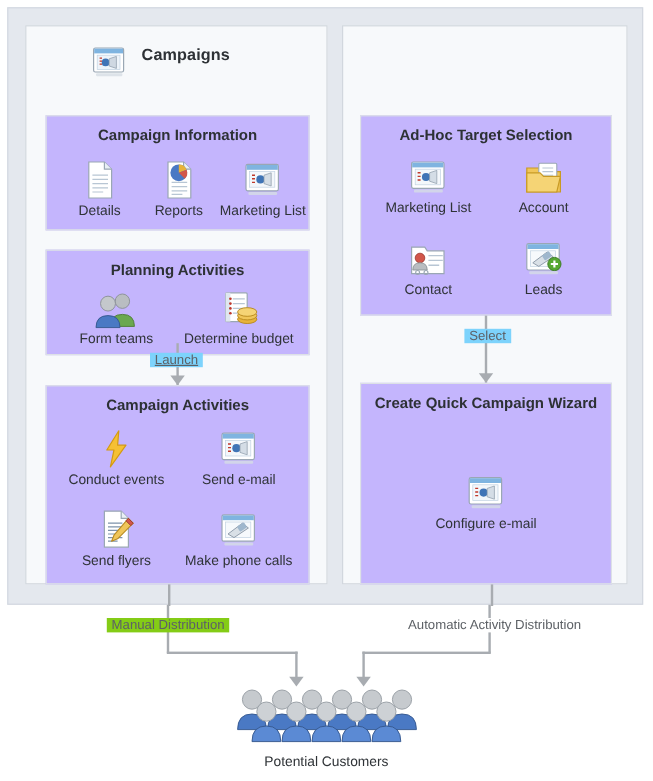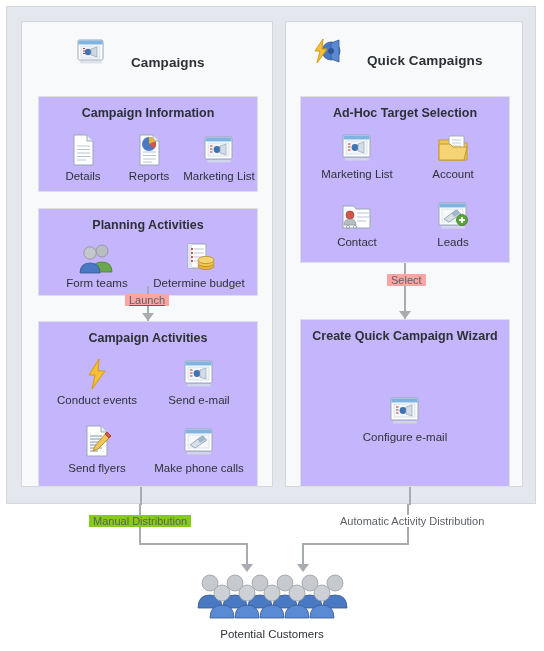--- a/index.html
+++ b/index.html
@@ -36,22 +36,22 @@
     box-sizing: border-box;
   }
   #campaigns-column  { left: 14px;  top: 14px; width: 252px; height: 466px; }
   #quick-column      { left: 278px; top: 14px; width: 238px; height: 466px; }
 
   
   .column-header {
     position: absolute;
     top: 16px;
     display: flex;
-    align-items: flex-end;
-    gap: 25px;
+    align-items: flex-start;
+    gap: 12px;
   }
   #campaigns-column .column-header { left: 54px; }
   #quick-column     .column-header { left: 26px; }
   .column-header-title {
     font-size: 13.5px;
     font-weight: bold;
     color: #2d3135;
     letter-spacing: .1px;
     white-space: nowrap;
   }
@@ -110,21 +110,21 @@
     position: absolute;
     width: 0; height: 0;
     border-left: 6px solid transparent;
     border-right: 6px solid transparent;
     border-top: 8px solid #a8acb1;
   }
   .conn-label {
     position: absolute;
     font-size: 11px;
     color: #5d6166;
-    background: #fca5a5;
+    background: #7dd3fc;
     padding: 0 4px;
     white-space: nowrap;
   }
 
   
   #customers-block {
     position: absolute;
     left: 0;
     top: 572px;
     width: 544px;
@@ -301,31 +301,20 @@
             <rect x="5" y="25" width="24" height="2.5" rx="1" fill="#d6dde5" opacity=".8"></rect>
           </svg>
         </span>
         <span class="tile-label">Make phone calls</span>
       </div>
     </div>
   </div>
 
   <div id="quick-column" class="column-panel">
 
-    <div class="column-header">
-      <span>
-        <svg width="30" height="26" viewBox="0 0 30 26">
-          <circle cx="19" cy="13" r="9" fill="#4a79c4" stroke="#36598f" stroke-width=".8"></circle>
-          <path d="M19 5 L27 2 L27 24 L19 21 Z" fill="#5b8ad4" stroke="#36598f" stroke-width=".8"></path>
-          <circle cx="19" cy="13" r="3" fill="#2f5694"></circle>
-          <path d="M11 1 L3 13 h5 L5 25 L15 11 h-5 Z" fill="#f5c033" stroke="#d49a12" stroke-width="1" stroke-linejoin="round"></path>
-        </svg>
-      </span>
-      <span class="column-header-title">Quick Campaigns</span>
-    </div>
 
     <div id="adhoc-group" class="group-box">
       <div class="group-title">Ad-Hoc Target Selection</div>
 
       <div class="tile wide" style="left:4px; top:28px;">
         <span class="glyph">
           <svg width="34" height="32" viewBox="0 0 34 32">
             <rect x="3" y="2" width="27" height="22" rx="1.5" fill="#ffffff" stroke="#9aa7b4" stroke-width="1"></rect>
             <rect x="3.5" y="2.5" width="26" height="4" fill="#7fb4e0"></rect>
             <rect x="6" y="8" width="21" height="13" fill="#f3f7fb" stroke="#c3d3e2" stroke-width=".6"></rect>

